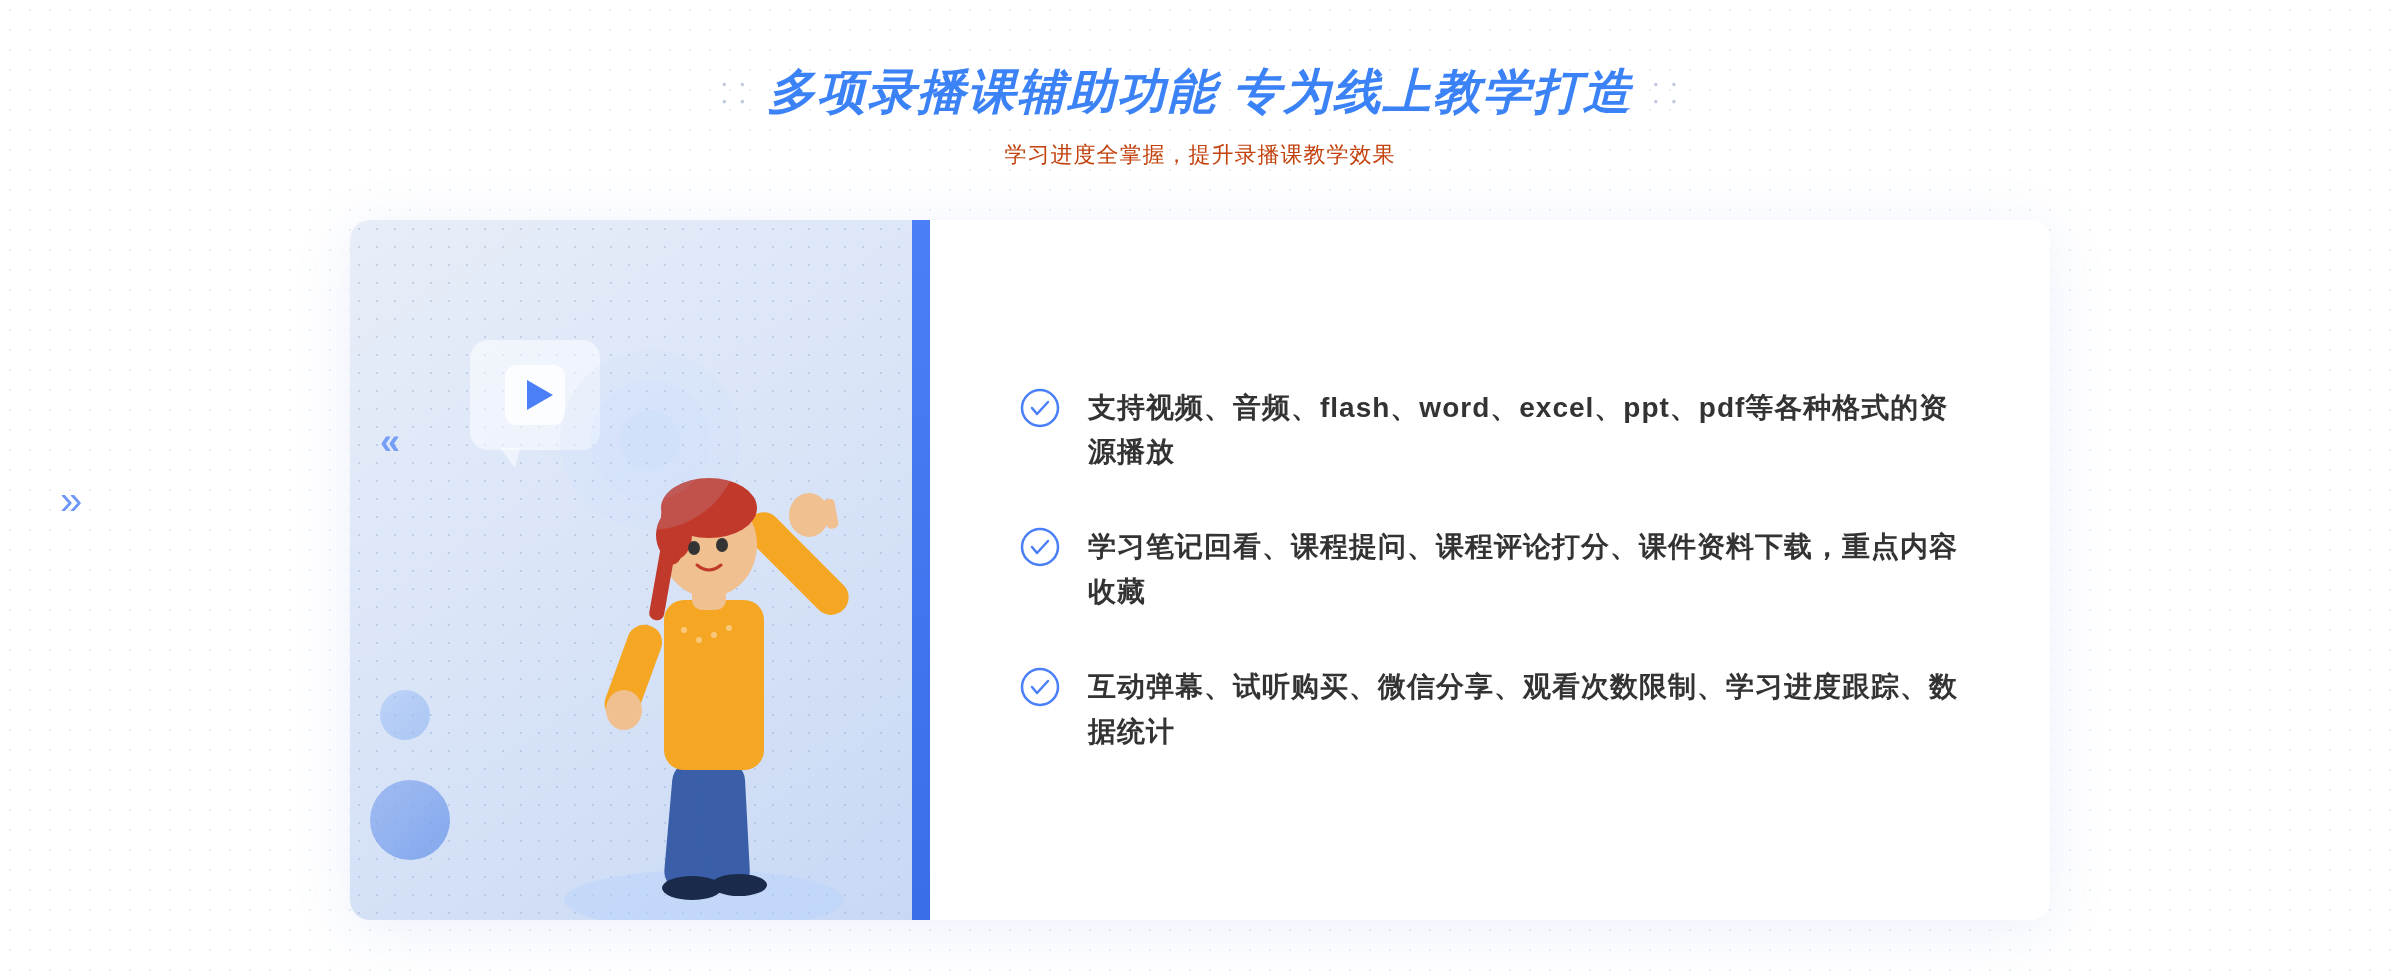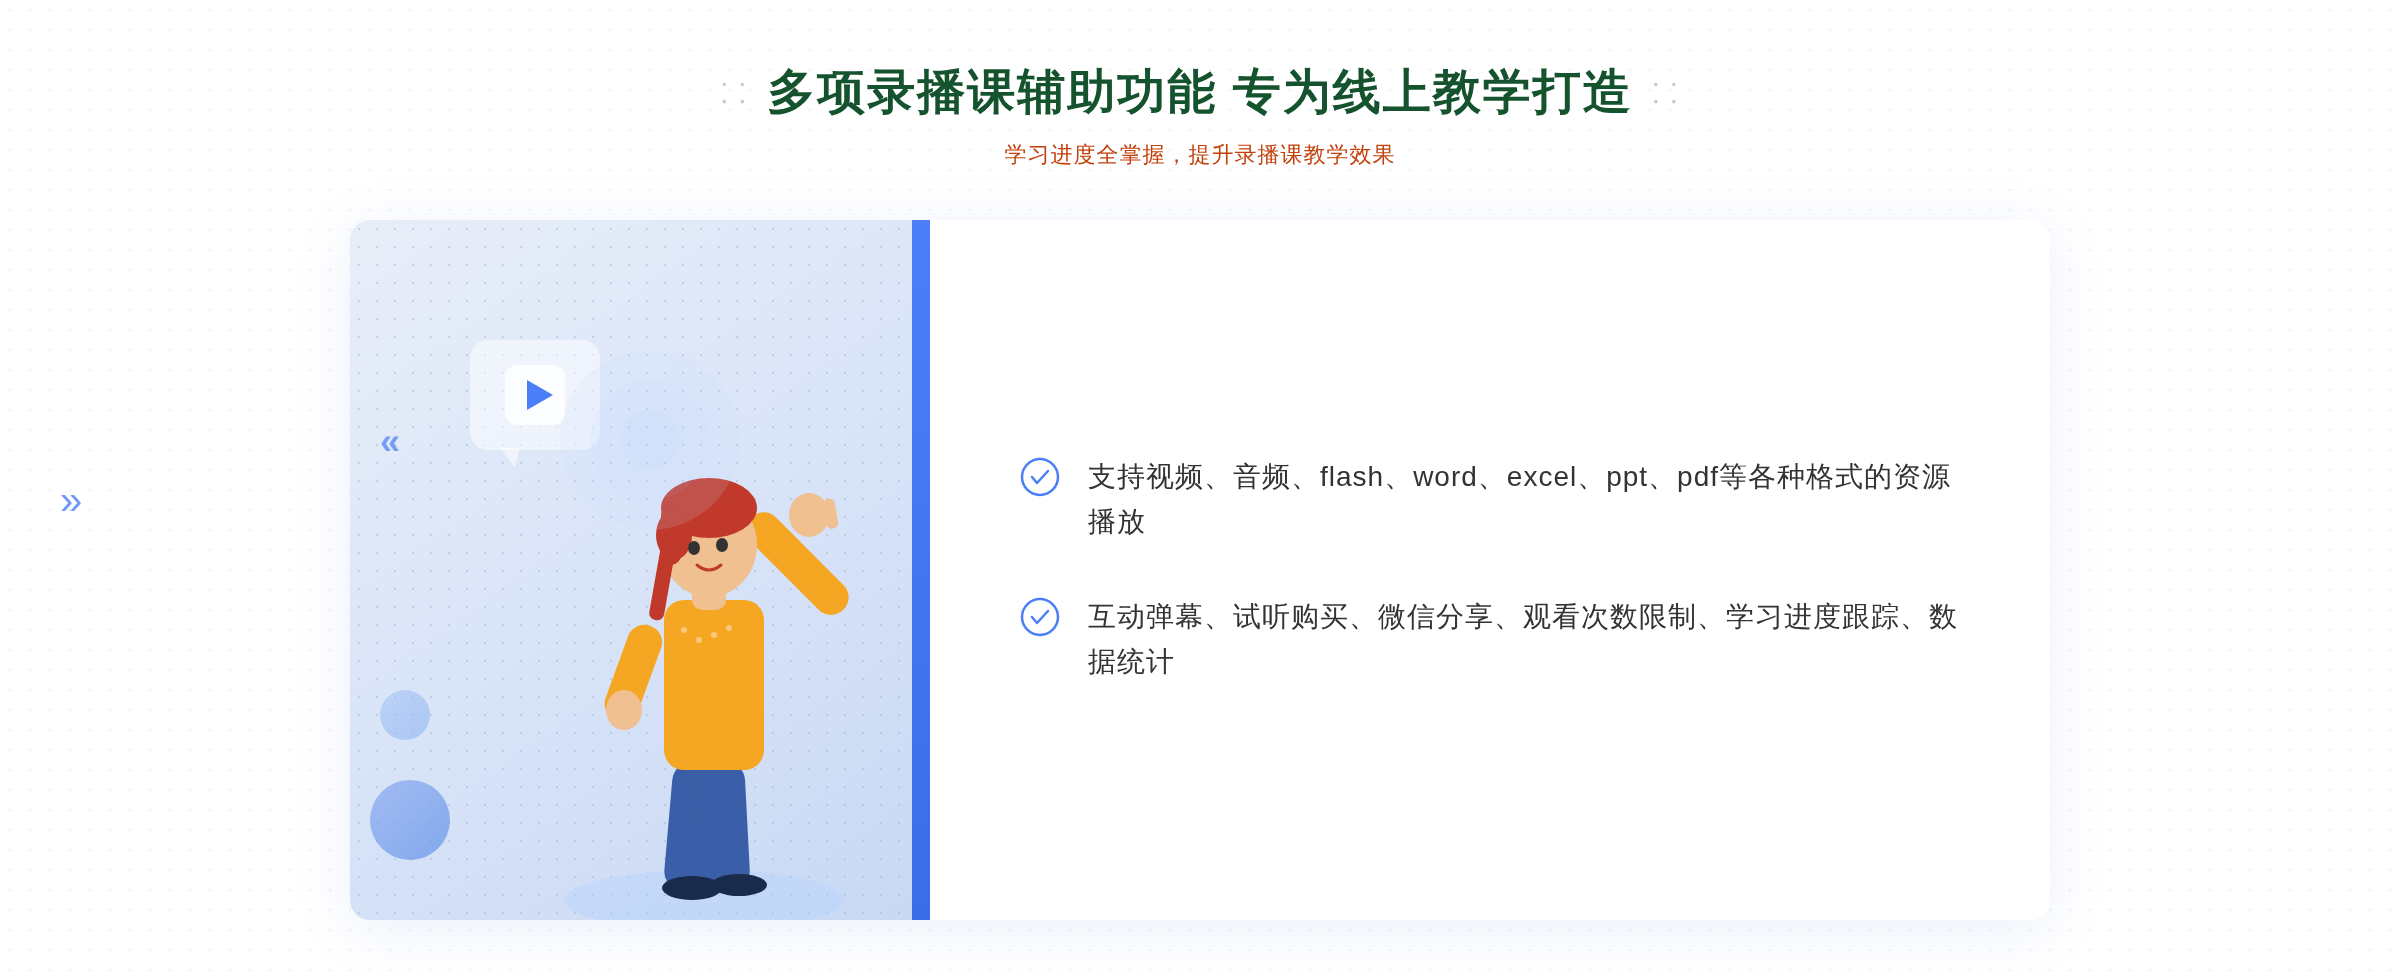--- a/index.html
+++ b/index.html
@@ -58,22 +58,23 @@
 
     .title-dots {
       color: #c0c8e0;
       font-size: 28px;
       letter-spacing: 2px;
     }
 
     .main-title {
       font-size: 48px;
       font-weight: 700;
-      color: #14532d;
+      color: #3b82f6;
       letter-spacing: 2px;
+      font-style: italic;
     }
 
     .subtitle {
       font-size: 22px;
       color: #c2410c;
       letter-spacing: 1px;
     }
 
     .content-card {
       width: 1700px;
@@ -223,21 +224,21 @@
       width: 40px;
       height: 40px;
       flex-shrink: 0;
       margin-top: 2px;
     }
 
     .feature-text {
       font-size: 28px;
       color: #333;
       line-height: 1.6;
-      font-weight: 400;
+      font-weight: 700;
       letter-spacing: 1px;
     }
 
     
     .left-arrow-deco {
       position: absolute;
       left: 60px;
       top: 50%;
       transform: translateY(-50%);
       z-index: 2;
@@ -338,20 +339,27 @@
 
       <div class="feature-item">
         <svg class="check-icon" viewBox="0 0 40 40" fill="none" xmlns="http://www.w3.org/2000/svg">
           <circle cx="20" cy="20" r="18" stroke="#4a7ff7" stroke-width="2.5" fill="none"></circle>
           <polyline points="12,20 17,26 28,14" stroke="#4a7ff7" stroke-width="2.5" stroke-linecap="round" stroke-linejoin="round" fill="none"></polyline>
         </svg>
         <span class="feature-text">支持视频、音频、flash、word、excel、ppt、pdf等各种格式的资源播放</span>
       </div>
 
 
+      <div class="feature-item">
+        <svg class="check-icon" viewBox="0 0 40 40" fill="none" xmlns="http://www.w3.org/2000/svg">
+          <circle cx="20" cy="20" r="18" stroke="#4a7ff7" stroke-width="2.5" fill="none"></circle>
+          <polyline points="12,20 17,26 28,14" stroke="#4a7ff7" stroke-width="2.5" stroke-linecap="round" stroke-linejoin="round" fill="none"></polyline>
+        </svg>
+        <span class="feature-text">学习笔记回看、课程提问、课程评论打分、课件资料下载，重点内容收藏</span>
+      </div>
 
       <div class="feature-item">
         <svg class="check-icon" viewBox="0 0 40 40" fill="none" xmlns="http://www.w3.org/2000/svg">
           <circle cx="20" cy="20" r="18" stroke="#4a7ff7" stroke-width="2.5" fill="none"></circle>
           <polyline points="12,20 17,26 28,14" stroke="#4a7ff7" stroke-width="2.5" stroke-linecap="round" stroke-linejoin="round" fill="none"></polyline>
         </svg>
         <span class="feature-text">互动弹幕、试听购买、微信分享、观看次数限制、学习进度跟踪、数据统计</span>
       </div>
 
     </div>

